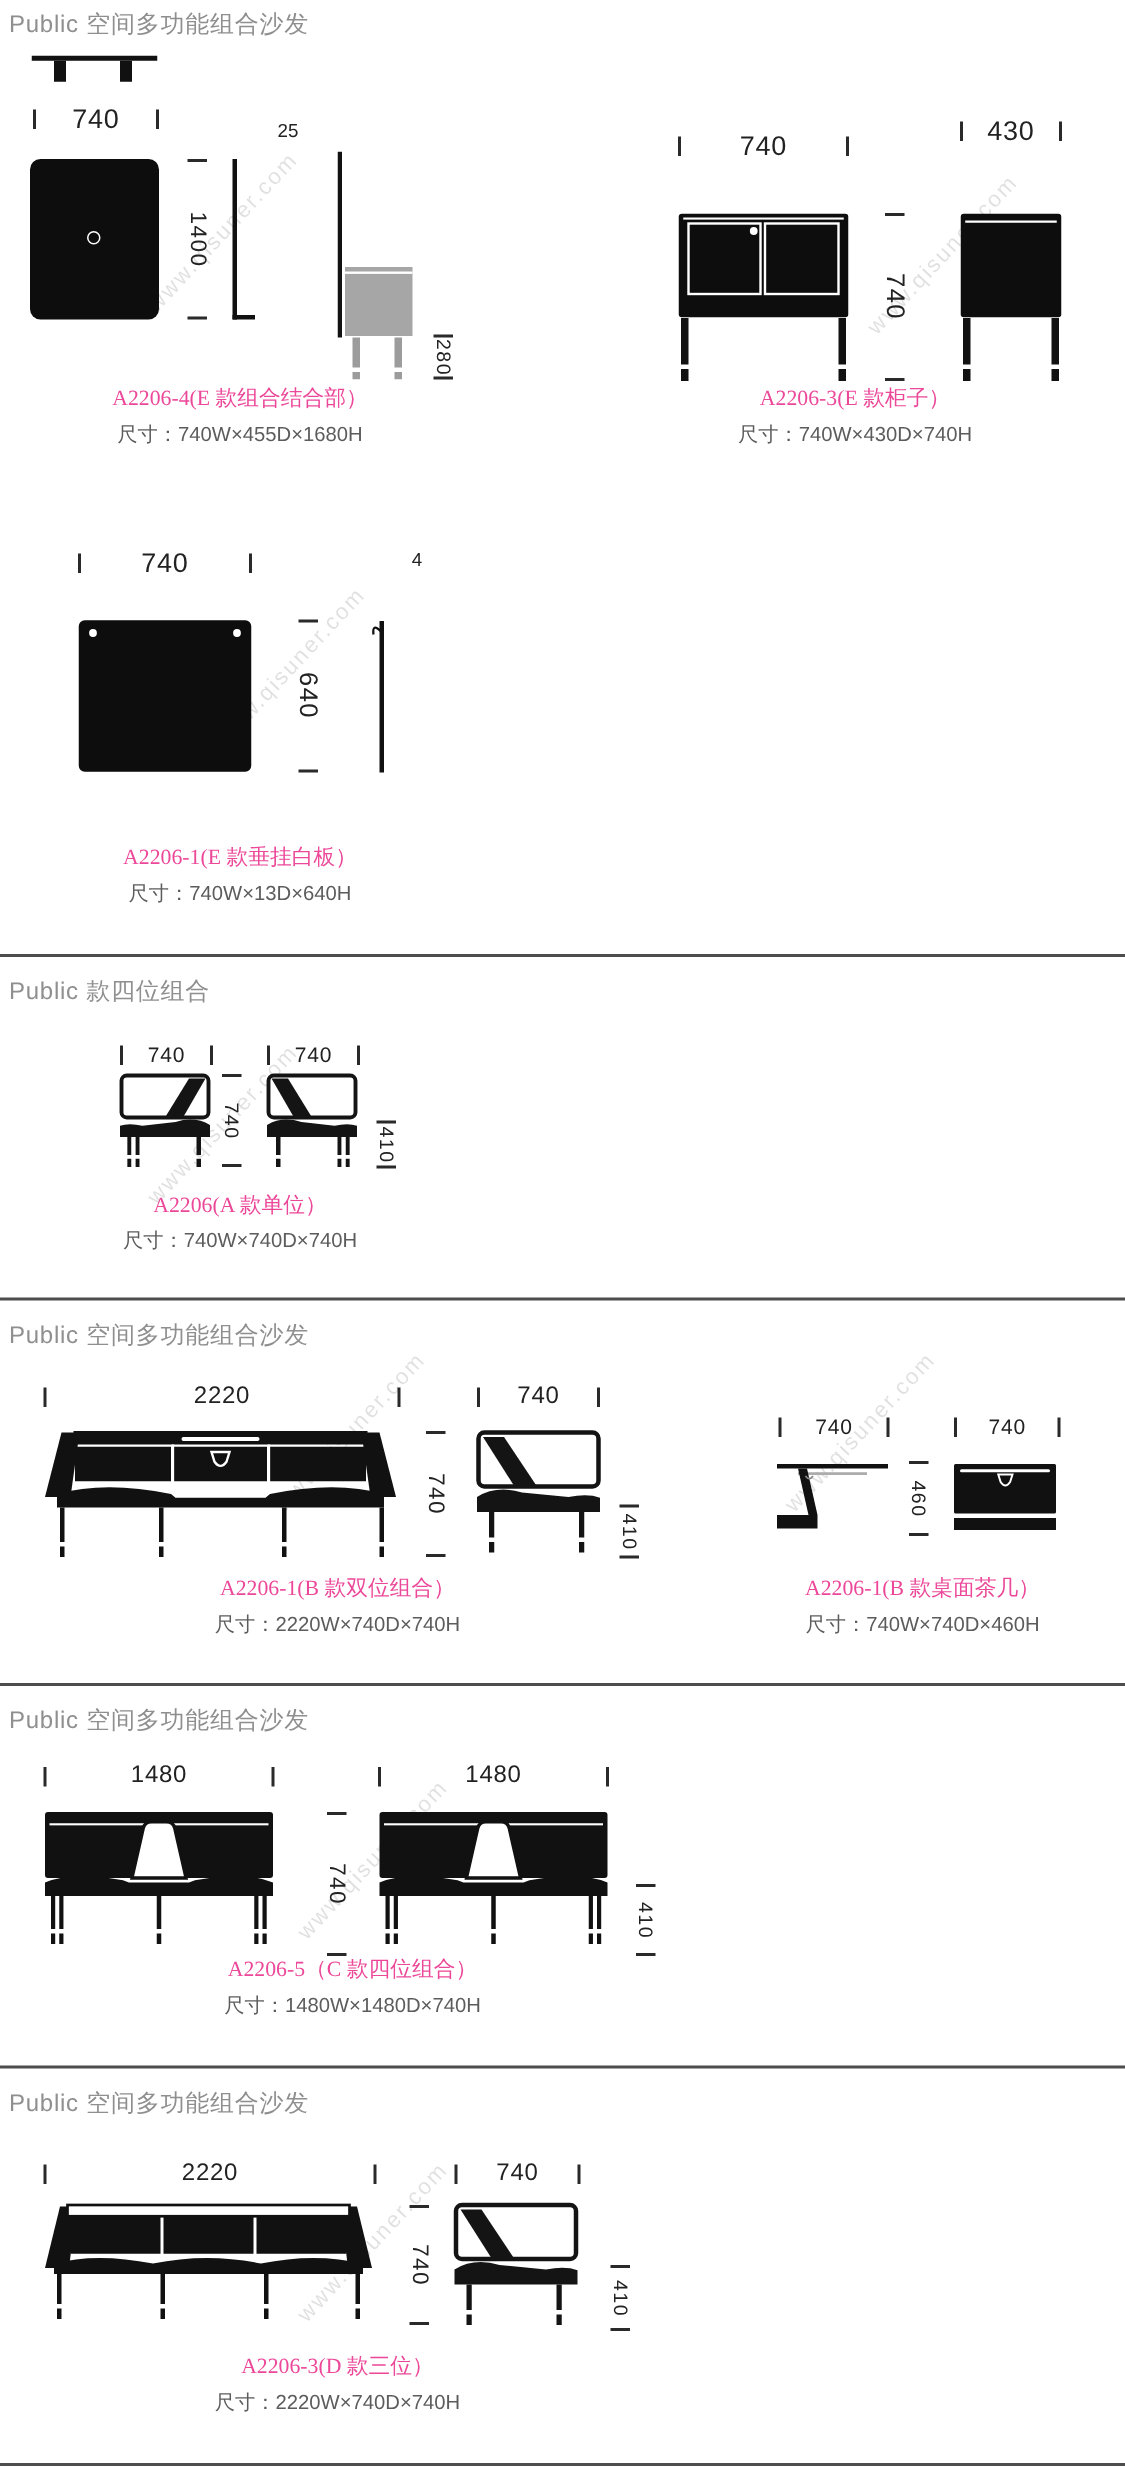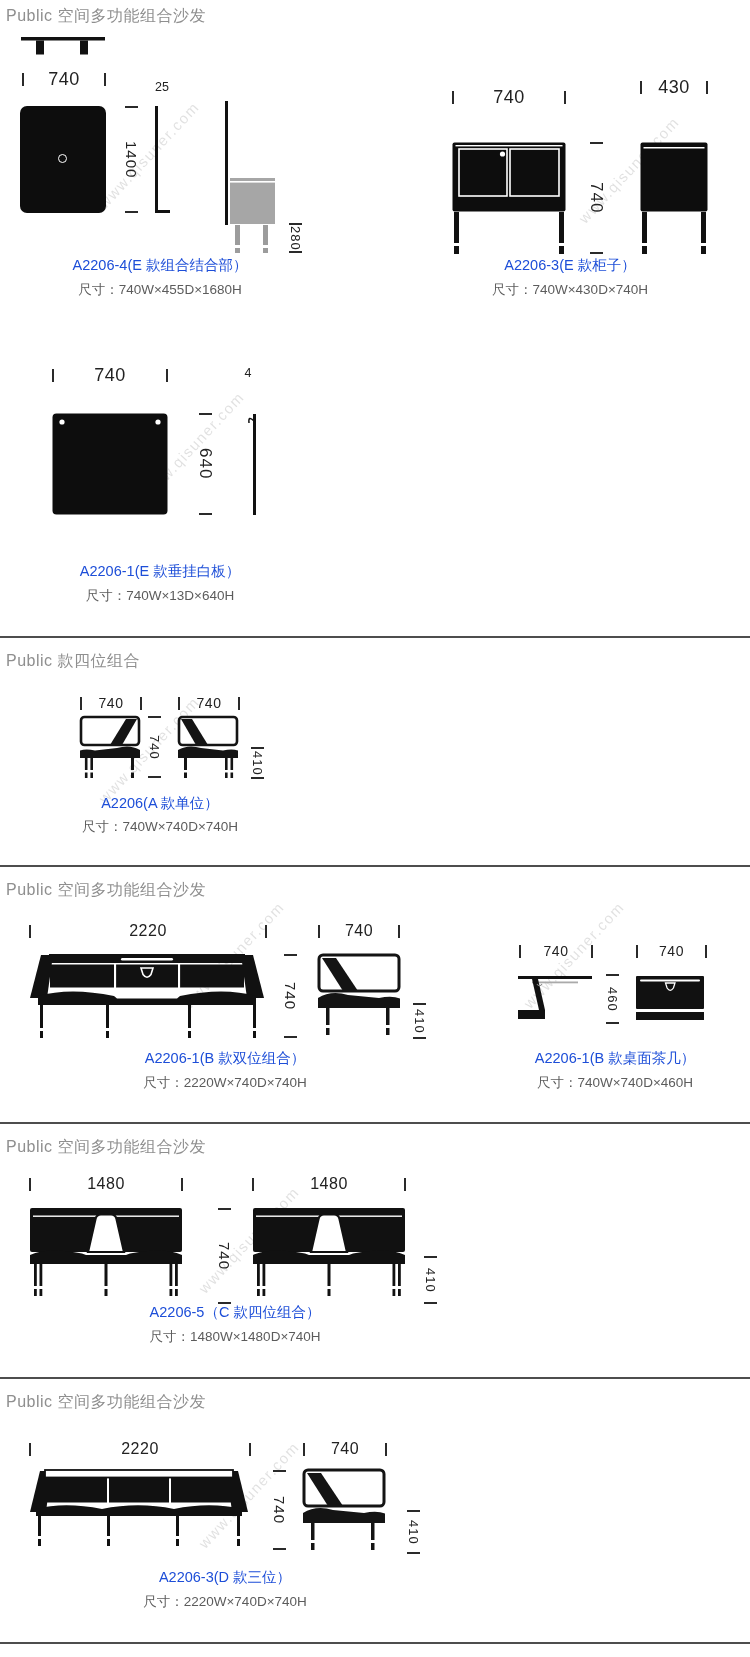--- a/index.html
+++ b/index.html
@@ -1,35 +1,35 @@
 <!DOCTYPE html>
 <html><head>
 <meta charset="utf-8">
 <style>
   html,body{margin:0;padding:0;background:#fff;}
   #canvas{position:relative;width:750px;height:1657px;background:#fff;overflow:hidden;
           font-family:"Liberation Sans","DejaVu Sans",sans-serif;}
   .abs{position:absolute;}
   .sec-header{position:absolute;font-size:16px;color:#8f8f8f;letter-spacing:0.5px;white-space:nowrap;}
   .rule{position:absolute;left:0;width:750px;height:2px;background:#4d4d4d;}
-  .pname{position:absolute;font-size:14.5px;color:#1d4ed8;text-align:center;white-space:nowrap;}
+  .pname{position:absolute;font-size:14.5px;color:#ec4899;text-align:center;white-space:nowrap;font-family:Liberation Serif, serif;}
   .psize{position:absolute;font-size:13.5px;color:#5c5c5c;text-align:center;white-space:nowrap;}
   
   .dimh{position:absolute;display:flex;justify-content:space-between;align-items:center;height:22px;}
   .dimh::before,.dimh::after{content:"";width:2px;height:13px;background:#2a2a2a;}
   .dimh .n{font-size:16px;color:#222;letter-spacing:0.5px;}
   .dimh.big .n{font-size:18px;}
   .dimh.small .n{font-size:14px;}
   
   .dimv{position:absolute;display:flex;flex-direction:column;justify-content:space-between;align-items:center;}
   .dimv::before,.dimv::after{content:"";height:2px;width:13px;background:#2a2a2a;}
   .dimv .n{writing-mode:vertical-rl;font-size:15px;color:#222;letter-spacing:1px;line-height:1;}
   .dimv.small .n{font-size:13px;}
   .dimv.big .n{font-size:17px;}
-  .dim-solo{position:absolute;font-size:12.5px;color:#222;text-align:center;}
+  .dim-solo{position:absolute;font-size:12.5px;color:#222;text-align:center;margin-left:30px;}
   .plan{position:absolute;background:#0d0d0d;border-radius:7px;}
   .ring{position:absolute;width:7px;height:7px;border:1.8px solid #fff;border-radius:50%;}
   .flip{transform:scaleX(-1);}
   .wm{position:absolute;color:rgba(0,0,0,0.12);font-size:15px;letter-spacing:1.5px;white-space:nowrap;
       transform:rotate(-47deg);transform-origin:0 0;}
 </style>
 </head>
 <body>
 
 <div id="canvas">

